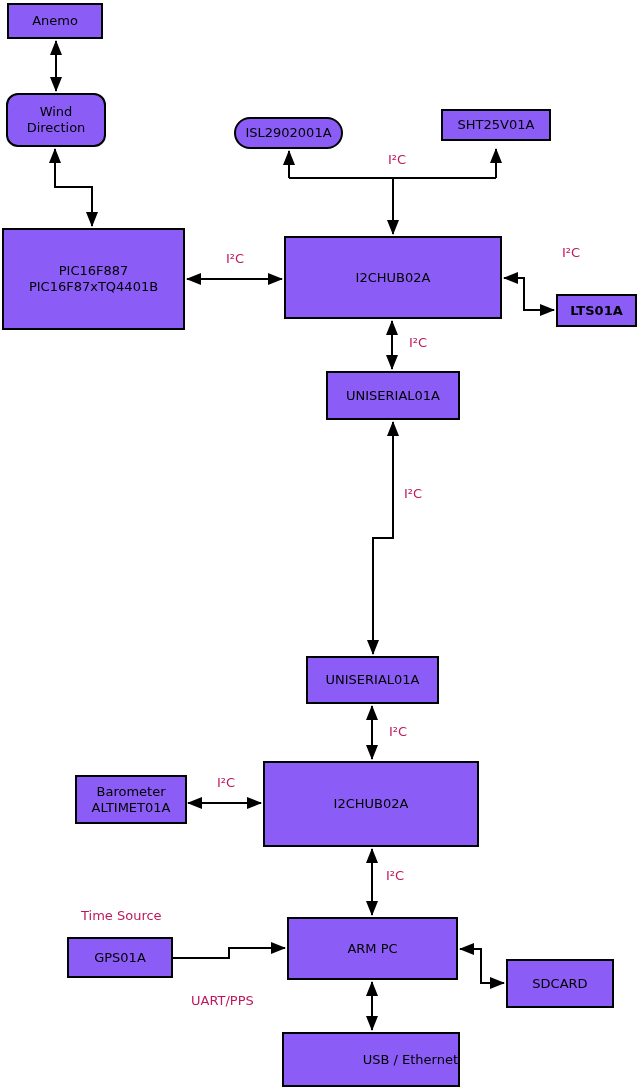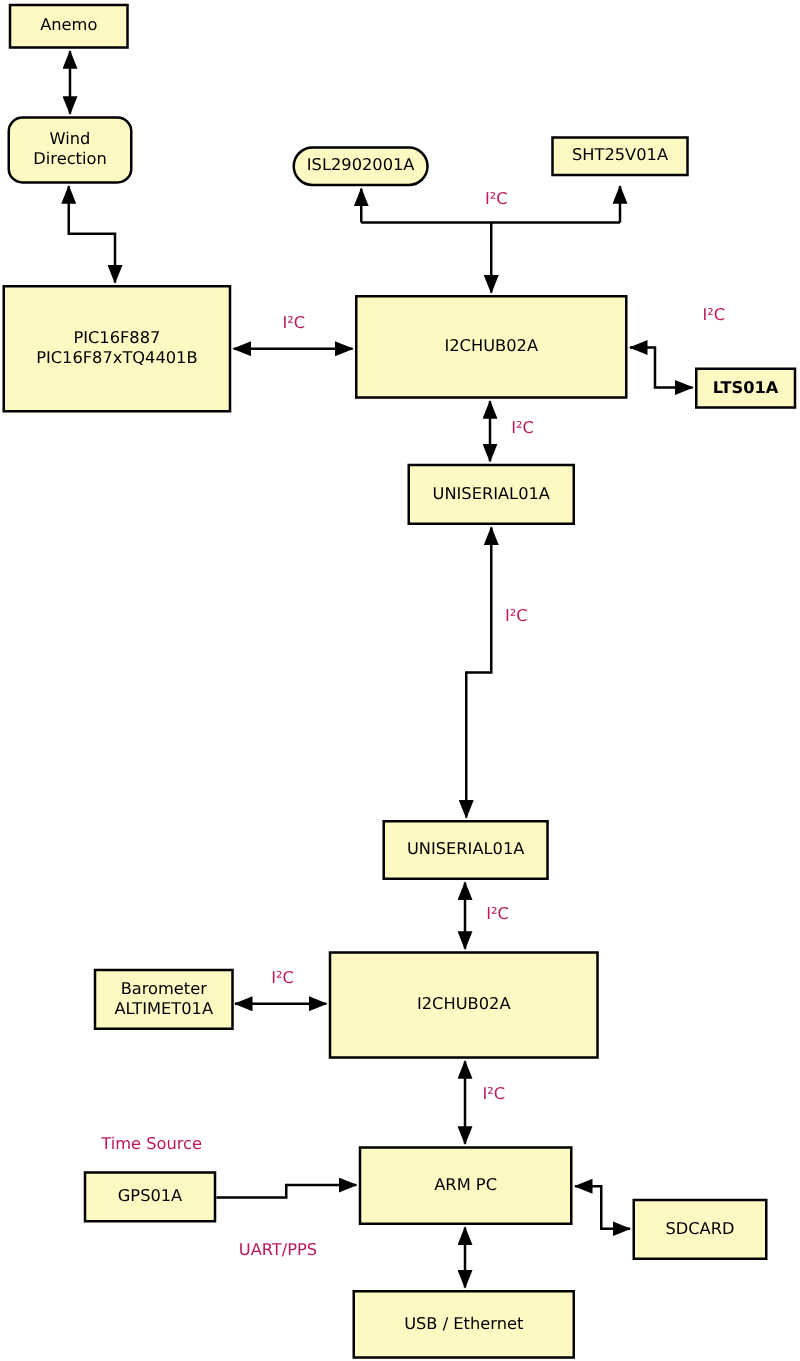--- a/index.html
+++ b/index.html
@@ -25,21 +25,21 @@
   .edges path {
     stroke: #000000;
     stroke-width: 2;
     fill: none;
     stroke-linejoin: miter;
   }
   .node {
     position: absolute;
     box-sizing: border-box;
     border: 2px solid #000000;
-    background: #fef9c3;
+    background: #8b5cf6;
     color: #000000;
     display: flex;
     flex-direction: column;
     align-items: center;
     justify-content: center;
     text-align: center;
     font-size: 13px;
     line-height: 16px;
   }
   .edge-label {
@@ -131,21 +131,21 @@
   </div>
 
   <div class="node" style="left:67px; top:937px; width:106px; height:41px;">
     <span>GPS01A</span>
   </div>
 
   <div class="node" style="left:506px; top:959px; width:108px; height:49px;">
     <span>SDCARD</span>
   </div>
 
-  <div class="node" style="left:282px; top:1032px; width:178px; height:55px;">
+  <div class="node" style="left:282px; top:1032px; width:178px; height:55px;align-items:flex-end;">
     <span>USB / Ethernet</span>
   </div>
 
   <div class="edge-label" style="left:388px; top:153px;">I²C</div>
 
   <div class="edge-label" style="left:226px; top:252px;">I²C</div>
 
   <div class="edge-label" style="left:562px; top:246px;">I²C</div>
 
   <div class="edge-label" style="left:409px; top:336px;">I²C</div>

